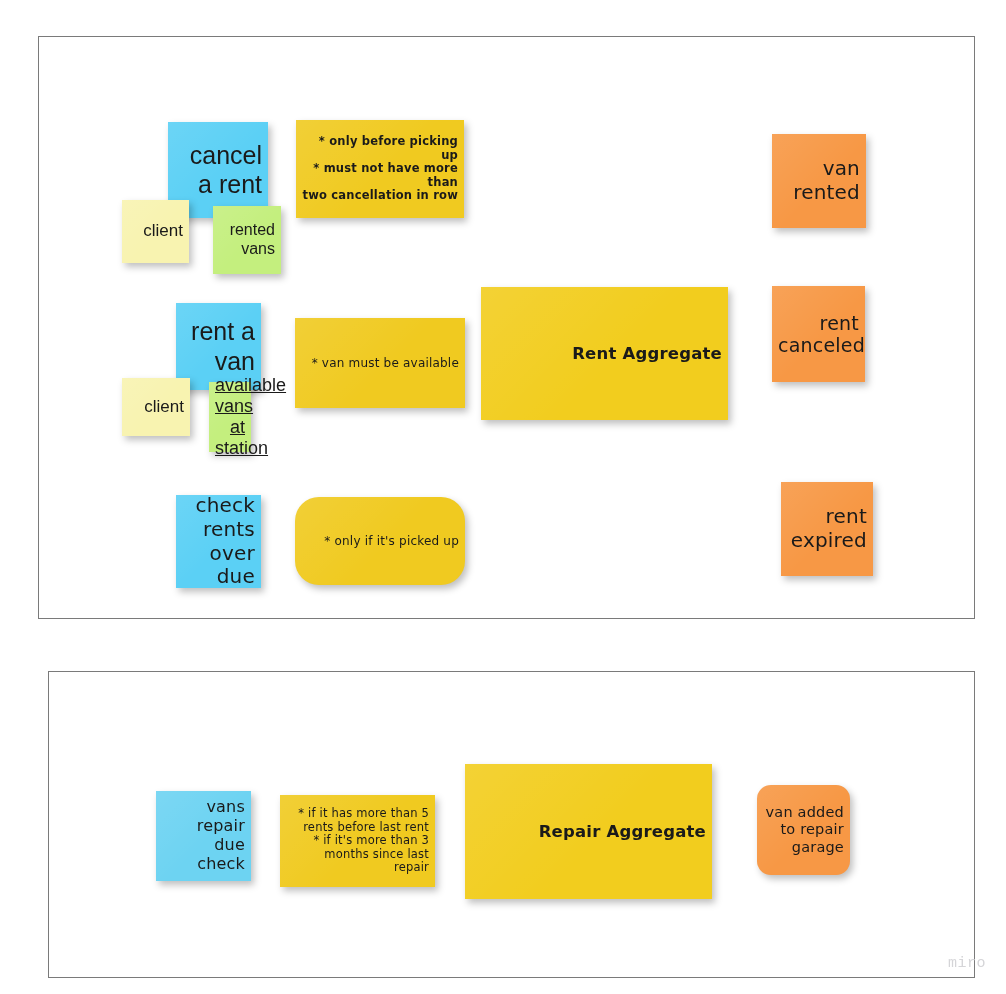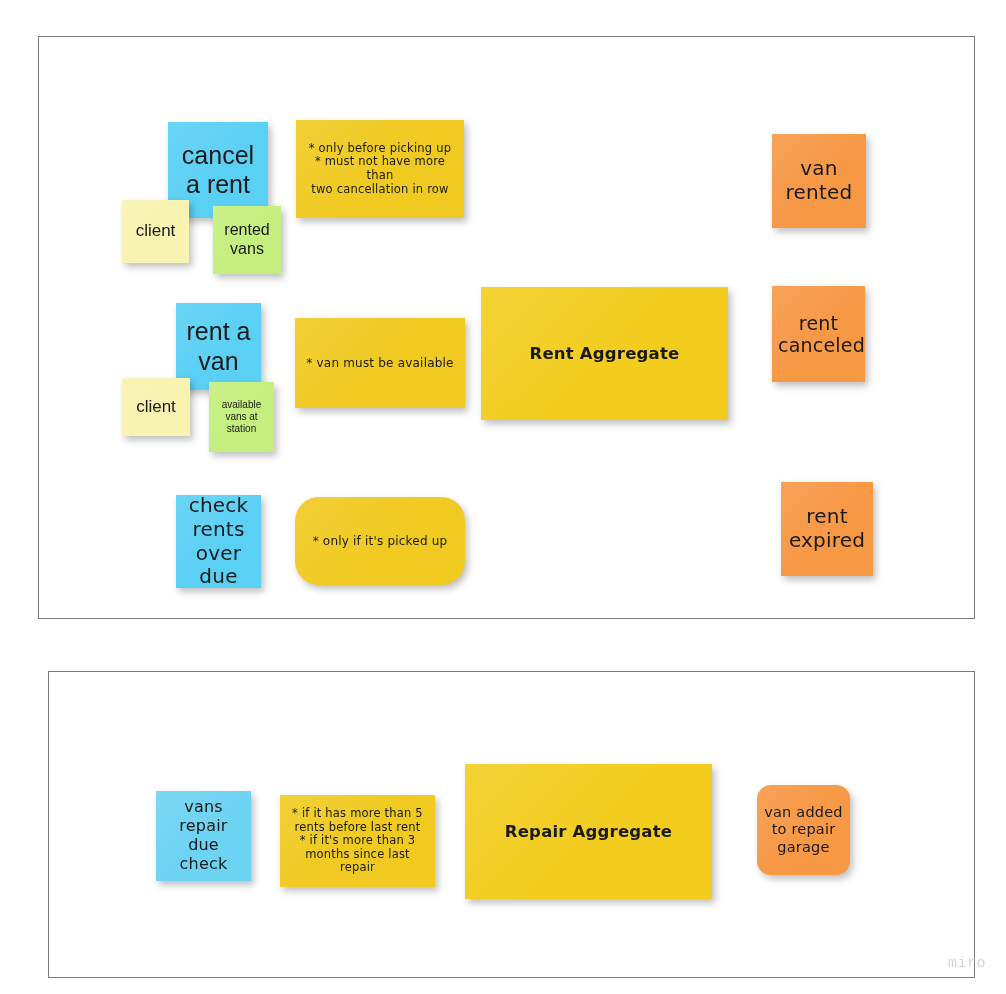--- a/index.html
+++ b/index.html
@@ -49,34 +49,35 @@
   .c-cream  { background: #f8f3b0; }
   .c-orange { background: #f79845; }
 
   
   .f-sans { font-family: "Liberation Sans", sans-serif; }
   .f-hand { font-family: "DejaVu Sans", sans-serif; letter-spacing: 0.2px; }
 
   
   .sheen {
     background-image: linear-gradient(135deg, rgba(255,255,255,0.10) 0%, rgba(255,255,255,0) 55%);
+    text-align: right;
   }
 
   
   
   #note-cancel-a-rent   { left: 168px; top: 122px; width: 100px; height: 96px;  font-size: 25px; z-index: 3; }
   #note-client-1        { left: 122px; top: 200px; width: 67px;  height: 63px;  font-size: 17px; z-index: 4; }
   #note-rented-vans     { left: 213px; top: 206px; width: 68px;  height: 68px;  font-size: 16px; z-index: 5; }
-  #note-policy-cancel   { left: 296px; top: 120px; width: 168px; height: 98px;  font-size: 11.5px; z-index: 2; }
+  #note-policy-cancel   { left: 296px; top: 120px; width: 168px; height: 98px;  font-size: 11.5px; z-index: 2; font-weight: bold; }
   #note-van-rented      { left: 772px; top: 134px; width: 94px;  height: 94px;  font-size: 20px; z-index: 2; }
 
   
   #note-rent-a-van      { left: 176px; top: 303px; width: 85px;  height: 87px;  font-size: 25px; z-index: 3; }
   #note-client-2        { left: 122px; top: 378px; width: 68px;  height: 58px;  font-size: 17px; z-index: 4; }
-  #note-available-vans  { left: 209px; top: 382px; width: 65px;  height: 70px;  font-size: 10px; z-index: 5; }
+  #note-available-vans  { left: 209px; top: 382px; width: 42px;  height: 70px;  font-size: 18px; z-index: 5; text-decoration: underline; }
   #note-policy-rent     { left: 295px; top: 318px; width: 170px; height: 90px;  font-size: 12px; z-index: 2; }
   #note-rent-aggregate  { left: 481px; top: 287px; width: 247px; height: 133px; font-size: 16.5px; z-index: 2; }
   #note-rent-canceled   { left: 772px; top: 286px; width: 93px;  height: 96px;  font-size: 19px; z-index: 2; }
 
   
   #note-check-rents     { left: 176px; top: 495px; width: 85px;  height: 93px;  font-size: 20px; z-index: 3; }
   #note-policy-picked   { left: 295px; top: 497px; width: 170px; height: 88px;  font-size: 12px; z-index: 2; border-radius: 24px; }
   #note-rent-expired    { left: 781px; top: 482px; width: 92px;  height: 94px;  font-size: 20px; z-index: 2; }
 
   

